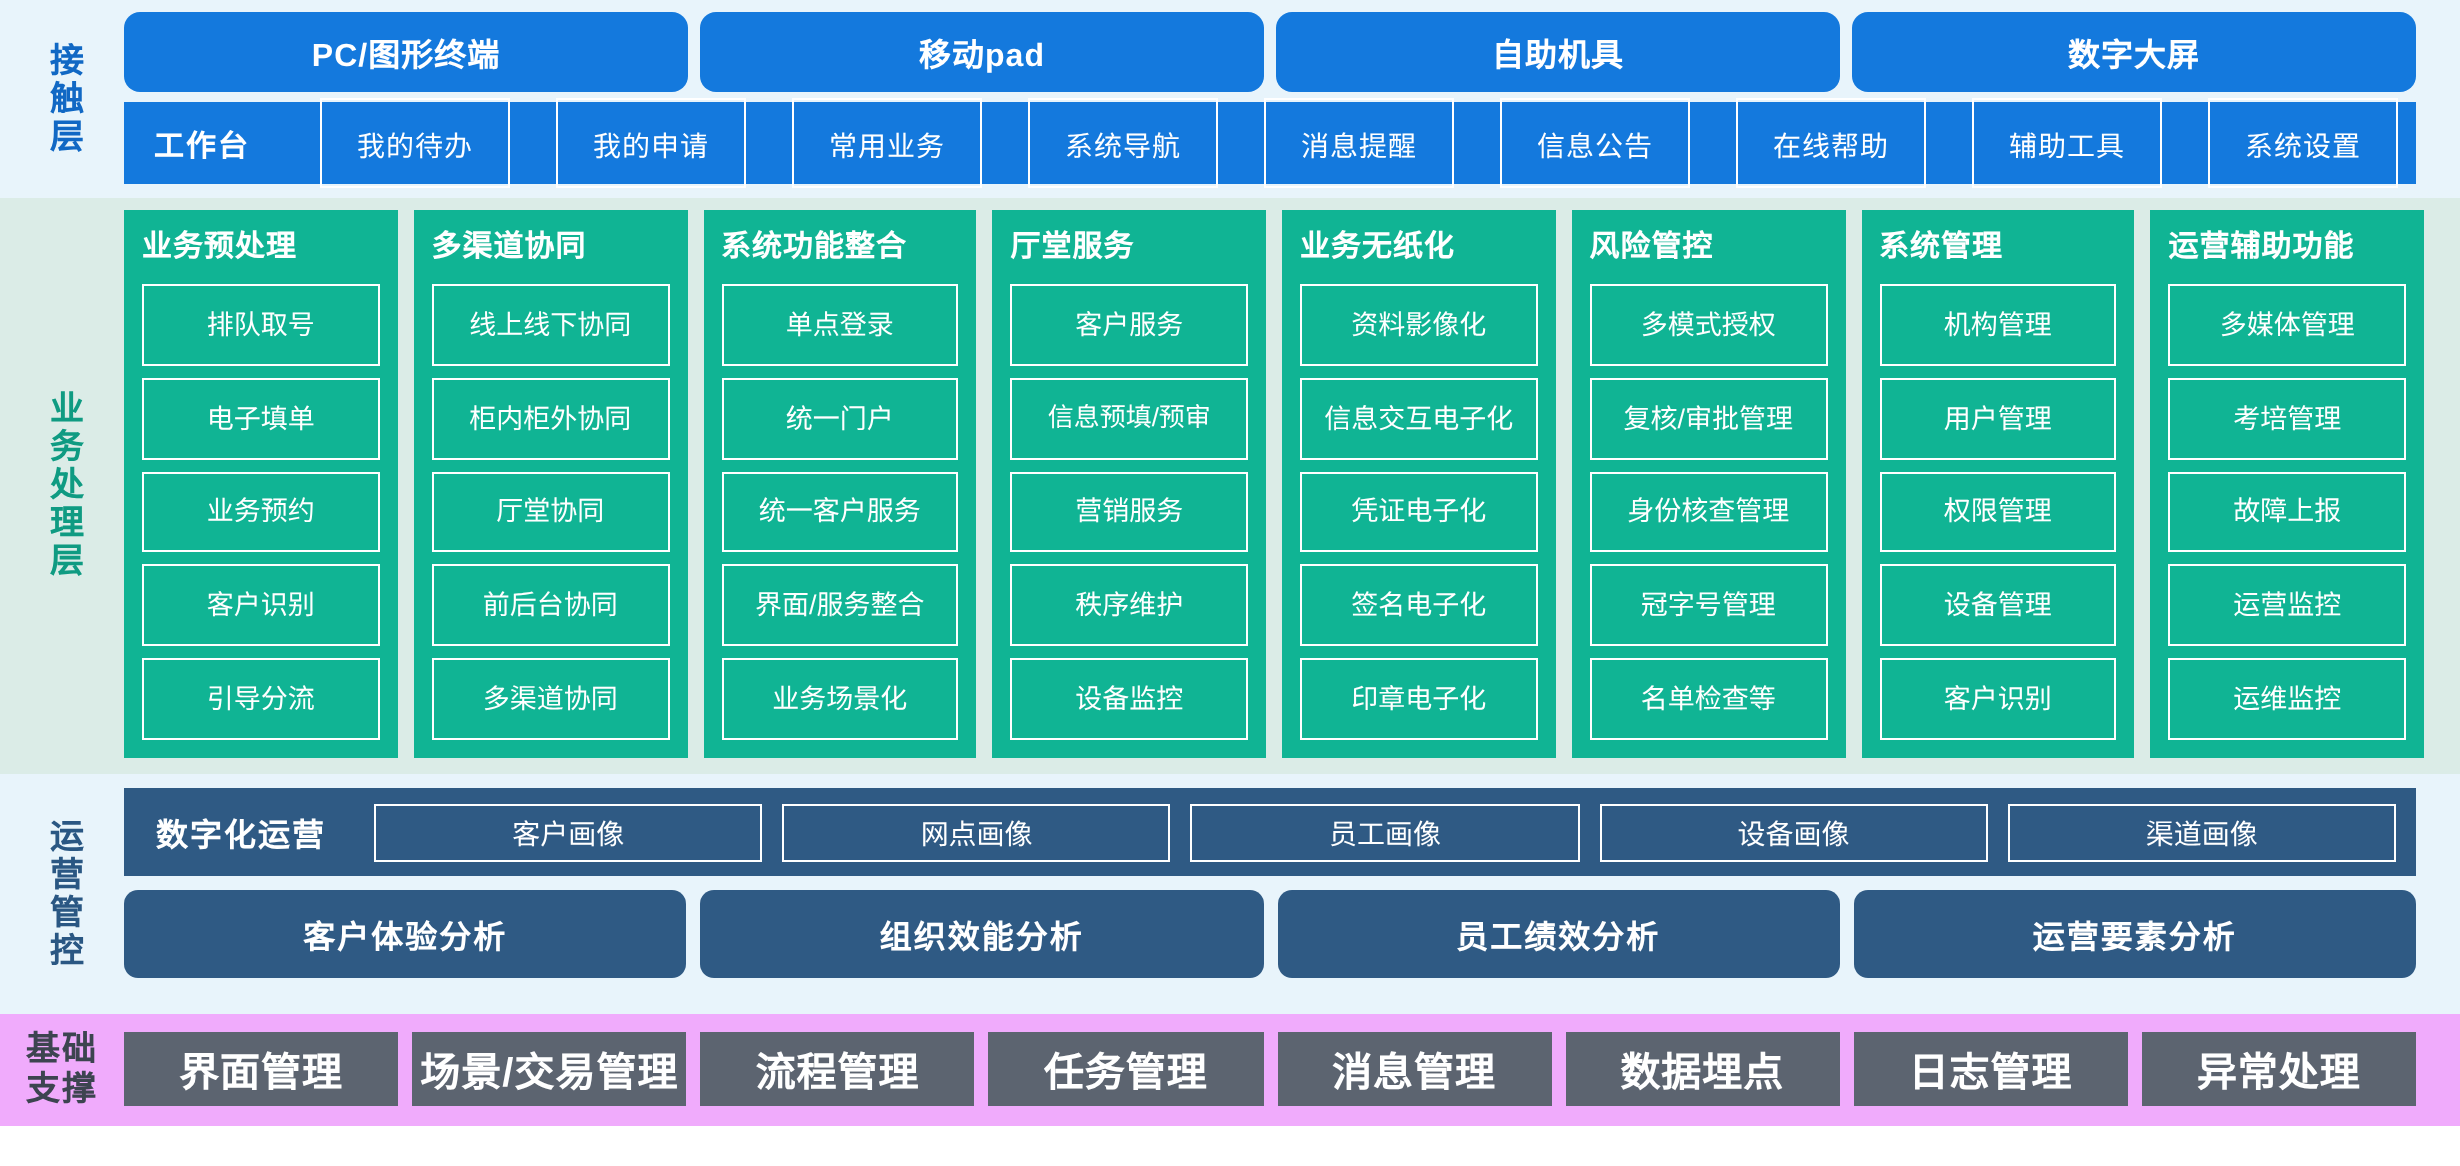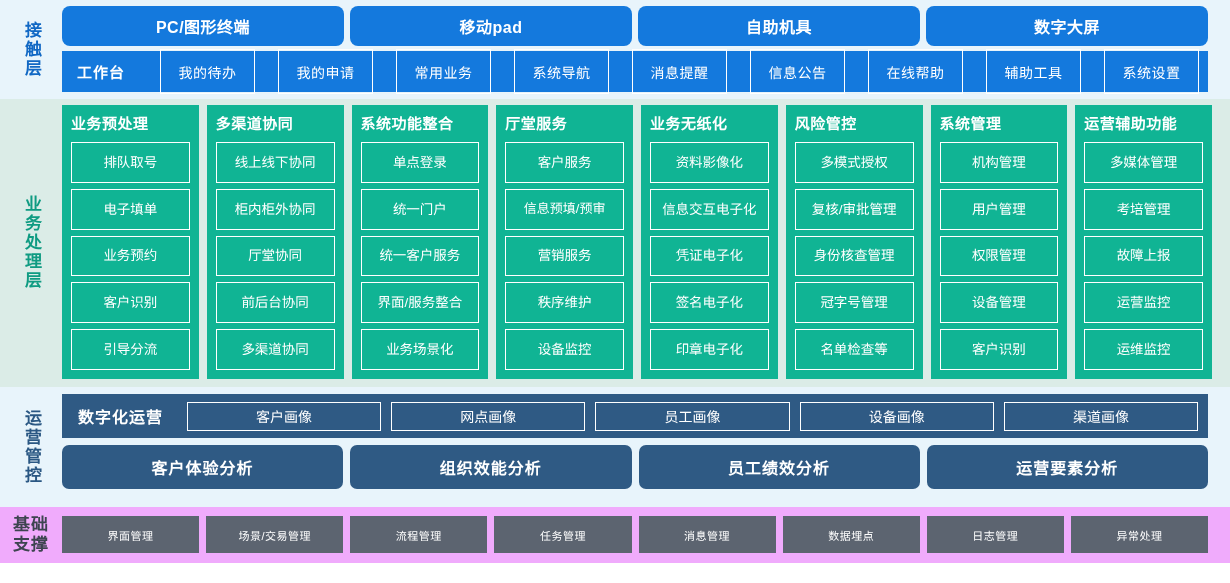--- a/index.html
+++ b/index.html
@@ -146,23 +146,24 @@
   }
 
   
   .band-base { background: #f0abfc; height: 56px; padding: 9px 0 10px 0; }
   .band-base .band-label { color: #3d4450; }
 
   .base-body { display: flex; gap: 7px; padding-right: 22px; height: 100%; }
   .base-chip {
     flex: 1 1 0;
     background: #5c6470;
-    color: #ffffff; font-size: 11px;
+    color: #ffffff; font-size: 20px;
     display: flex; align-items: center; justify-content: center;
     letter-spacing: .5px;
+    font-weight: bold;
   }
 </style>
 </head>
 <body>
 
 <div id="arch">
 
   <section class="band band-contact">
     <div class="band-label">
       <span class="vtext">接触层</span>

